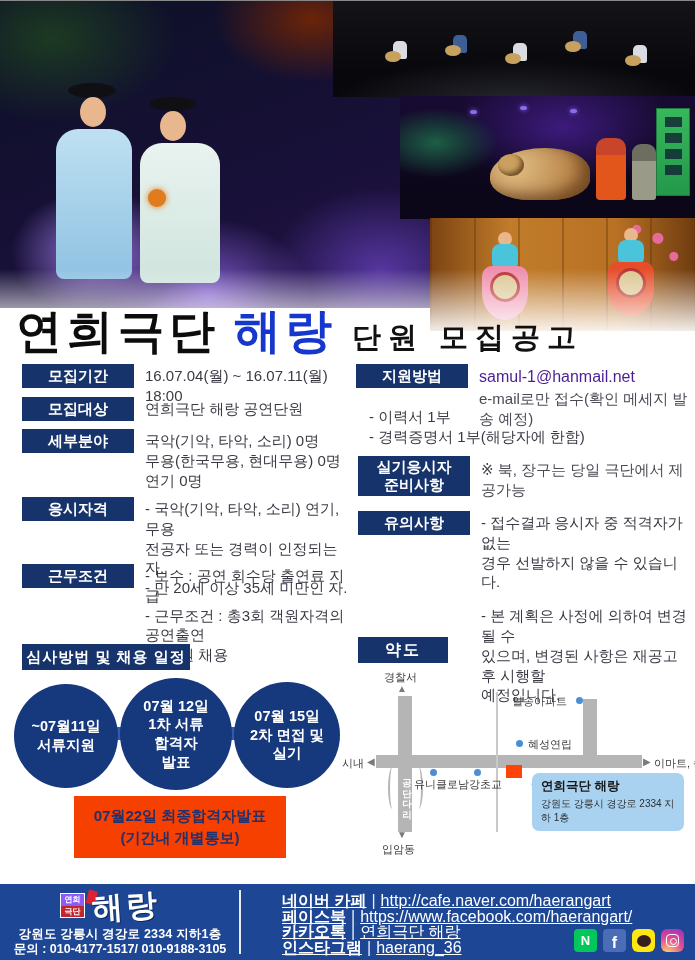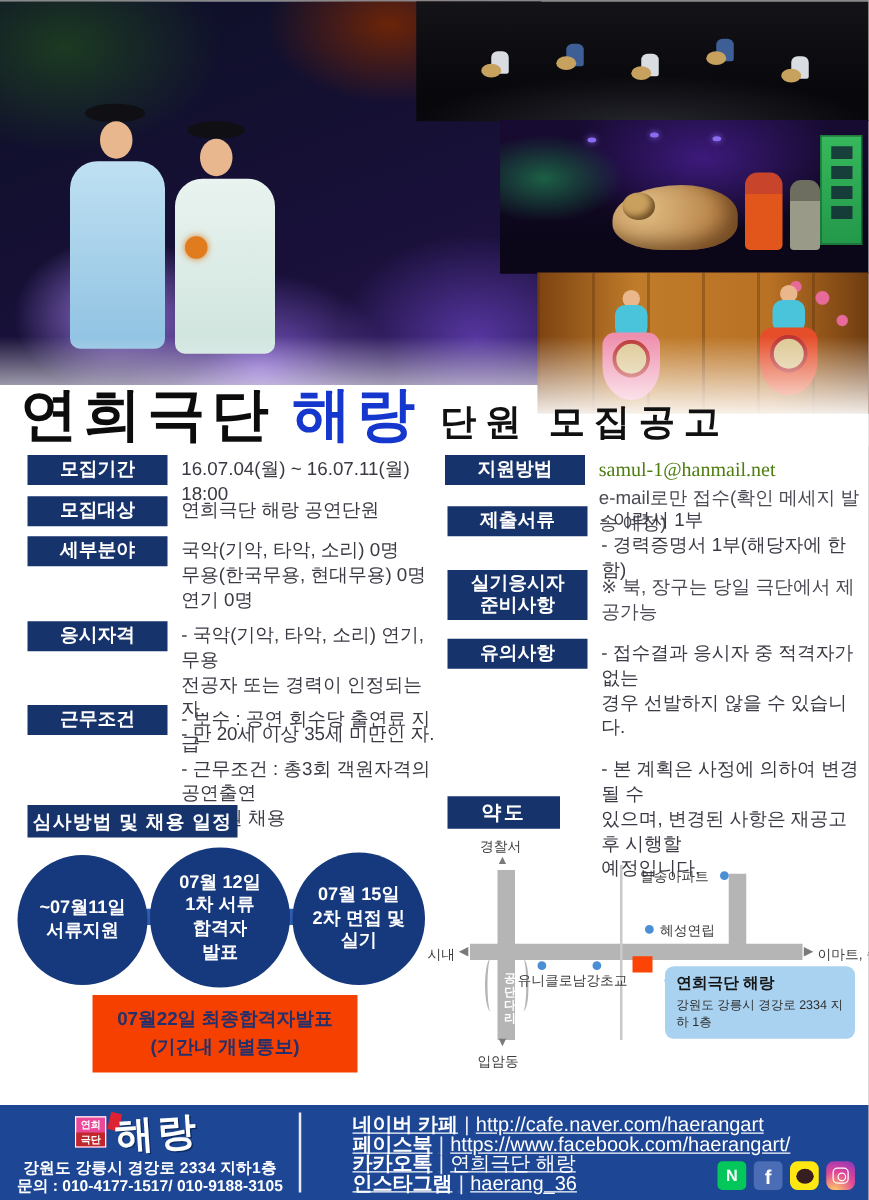--- a/index.html
+++ b/index.html
@@ -66,21 +66,21 @@
   .title .t1 { font-size:46px; font-weight:900; color:#0c0c0c; letter-spacing:5px; }
   .title .t2 { font-size:47px; font-weight:900; color:#1537cd; letter-spacing:4px; margin-left:14px; }
   .title .t3 { font-size:29px; font-weight:900; color:#111; letter-spacing:7px; margin-left:16px; }
 
   
   .sec { position:absolute; display:flex; align-items:flex-start; }
   .chip { flex:0 0 auto; width:112px; min-height:24px; background:#17336b; color:#fff;
           font-size:15px; font-weight:bold; display:flex; flex-direction:column;
           align-items:center; justify-content:center; line-height:1.2; padding:3px 0; }
   .sec .body { margin-left:11px; padding-top:2px; font-size:15px; color:#3a3a44; line-height:1.32; }
-  .sec .body .email { font-size:16px; color:#4d7c0f;font-family:Liberation Serif, serif; }
+  .sec .body .email { font-size:16px; color:#4c1d95; }
   .sec .body .small { font-size:15px; color:#4a4a55; margin-top:2px; }
   .sec .body .para2 { margin-top:14px; }
 
   
   .chip-wide { position:absolute; left:22px; top:643px; width:168px; height:26px; background:#17336b; color:#fff;
                font-size:15px; font-weight:bold; display:flex; align-items:center; justify-content:center; letter-spacing:1px; }
   .steps { position:absolute; left:12px; top:677px; width:332px; height:114px; }
   .steps .bar { position:absolute; left:50px; top:49px; width:244px; height:13px; background:#2f5dae; }
   .step { position:absolute; border-radius:50%; background:#16387d; color:#fff; font-weight:bold; font-size:14.5px;
           display:flex; flex-direction:column; align-items:center; justify-content:center; line-height:1.28; text-align:center; }
@@ -109,21 +109,21 @@
   .marker { position:absolute; left:166px; top:100px; width:16px; height:13px; background:#fb4405; }
   .bubble { position:absolute; left:192px; top:108px; width:152px; background:#a9d2f1; border-radius:7px; padding:5px 9px 6px; }
   .bubble::before { content:""; position:absolute; left:-9px; top:3px; width:0; height:0;
                     border:8px solid transparent; border-right-color:#a9d2f1; transform:rotate(18deg); }
   .bubble .vname { font-size:12.5px; font-weight:bold; color:#161616; }
   .bubble .vaddr { font-size:10px; color:#2e2e2e; margin-top:2px; }
 
   
   .footer { position:absolute; left:0; top:883px; width:695px; height:77px; background:#1d4695; color:#fff; }
   .seal { position:absolute; left:60px; top:9px; width:25px; height:25px; border:1.5px solid #fff;
-          display:grid; grid-template-rows:1fr 1fr; text-align:center; font-size:8px; font-weight:bold; line-height:11px; background:#ec4899; }
+          display:grid; grid-template-rows:1fr 1fr; text-align:center; font-size:8px; font-weight:bold; line-height:11px; background:#8b5cf6; }
   .seal .r2 { background:#c0262a; }
   .logoscript { position:absolute; left:92px; top:2px; font-size:31px; font-weight:900; color:#fff;
                 transform:rotate(-4deg); letter-spacing:3px; text-shadow:1px 1px 0 #0e2a60; }
   .logoscript::before { content:""; position:absolute; left:-4px; top:2px; width:9px; height:14px; background:#d23; transform:rotate(18deg); z-index:-1; }
   .f-addr { position:absolute; left:0; top:42px; width:240px; text-align:center; font-size:12.5px; font-weight:bold; letter-spacing:.2px; }
   .f-tel  { position:absolute; left:0; top:57px; width:240px; text-align:center; font-size:12.5px; font-weight:bold; }
   .f-div { position:absolute; left:239px; top:6px; width:2px; height:64px; background:rgba(255,255,255,.9); }
   .f-links { position:absolute; left:282px; top:9px; font-size:16px; line-height:15.5px;text-decoration:underline; }
   .f-links .row { white-space:nowrap; }
   .f-links .lab { font-weight:bold; }
@@ -236,21 +236,20 @@
   </div>
 
   <div class="sec" style="left:356px; top:363px; width:335px;">
     <div class="chip">지원방법</div>
     <div class="body">
       <div class="email">samul-1@hanmail.net</div>
       <div class="small">e-mail로만 접수(확인 메세지 발송 예정)</div>
     </div>
   </div>
   <div class="sec" style="left:358px; top:404px; width:335px;">
-    <div class="chip">제출서류</div>
     <div class="body">
       <div>- 이력서 1부</div>
       <div>- 경력증명서 1부(해당자에 한함)</div>
     </div>
   </div>
   <div class="sec" style="left:358px; top:455px; width:335px;">
     <div class="chip" style="height:40px;">
       <span>실기응시자</span>
       <span>준비사항</span>
     </div>

